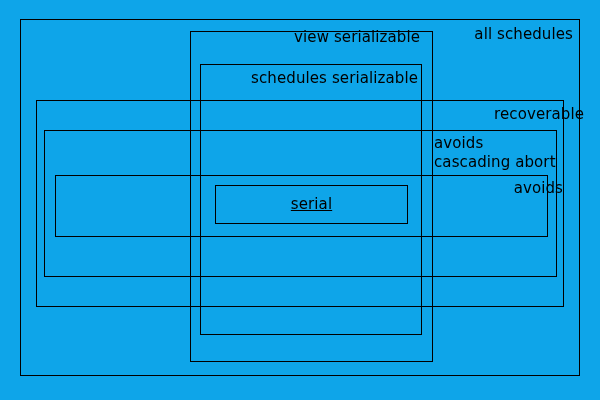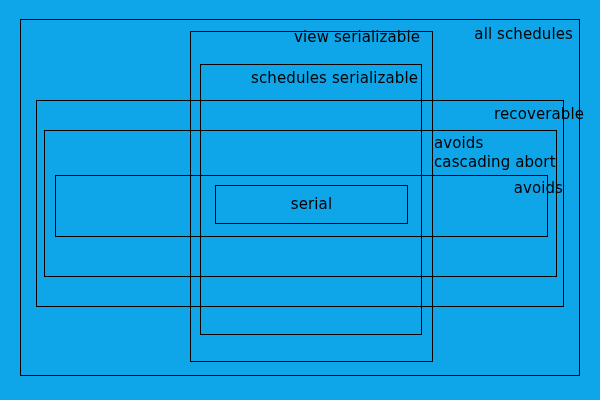--- a/index.html
+++ b/index.html
@@ -57,21 +57,21 @@
     left: 434px; top: 134px;
     white-space: pre-line;
   }
 
   
   #box-strict { left: 55px; top: 175px; width: 493px; height: 62px; }
   #lbl-strict { right: 37px; top: 179px; }
 
   
   #box-serial { left: 215px; top: 185px; width: 193px; height: 39px; }
-  #lbl-serial { left: 215px; top: 195px; width: 193px; }
+  #lbl-serial { left: 215px; top: 195px; width: 193px; text-decoration: underline; }
 </style>
 </head>
 <body>
 
 <div id="canvas">
 
   <div class="rect" id="box-all-schedules"></div>
   <div class="label right" id="lbl-all-schedules">all schedules</div>
 
   <div class="rect" id="box-view-serializable"></div>

